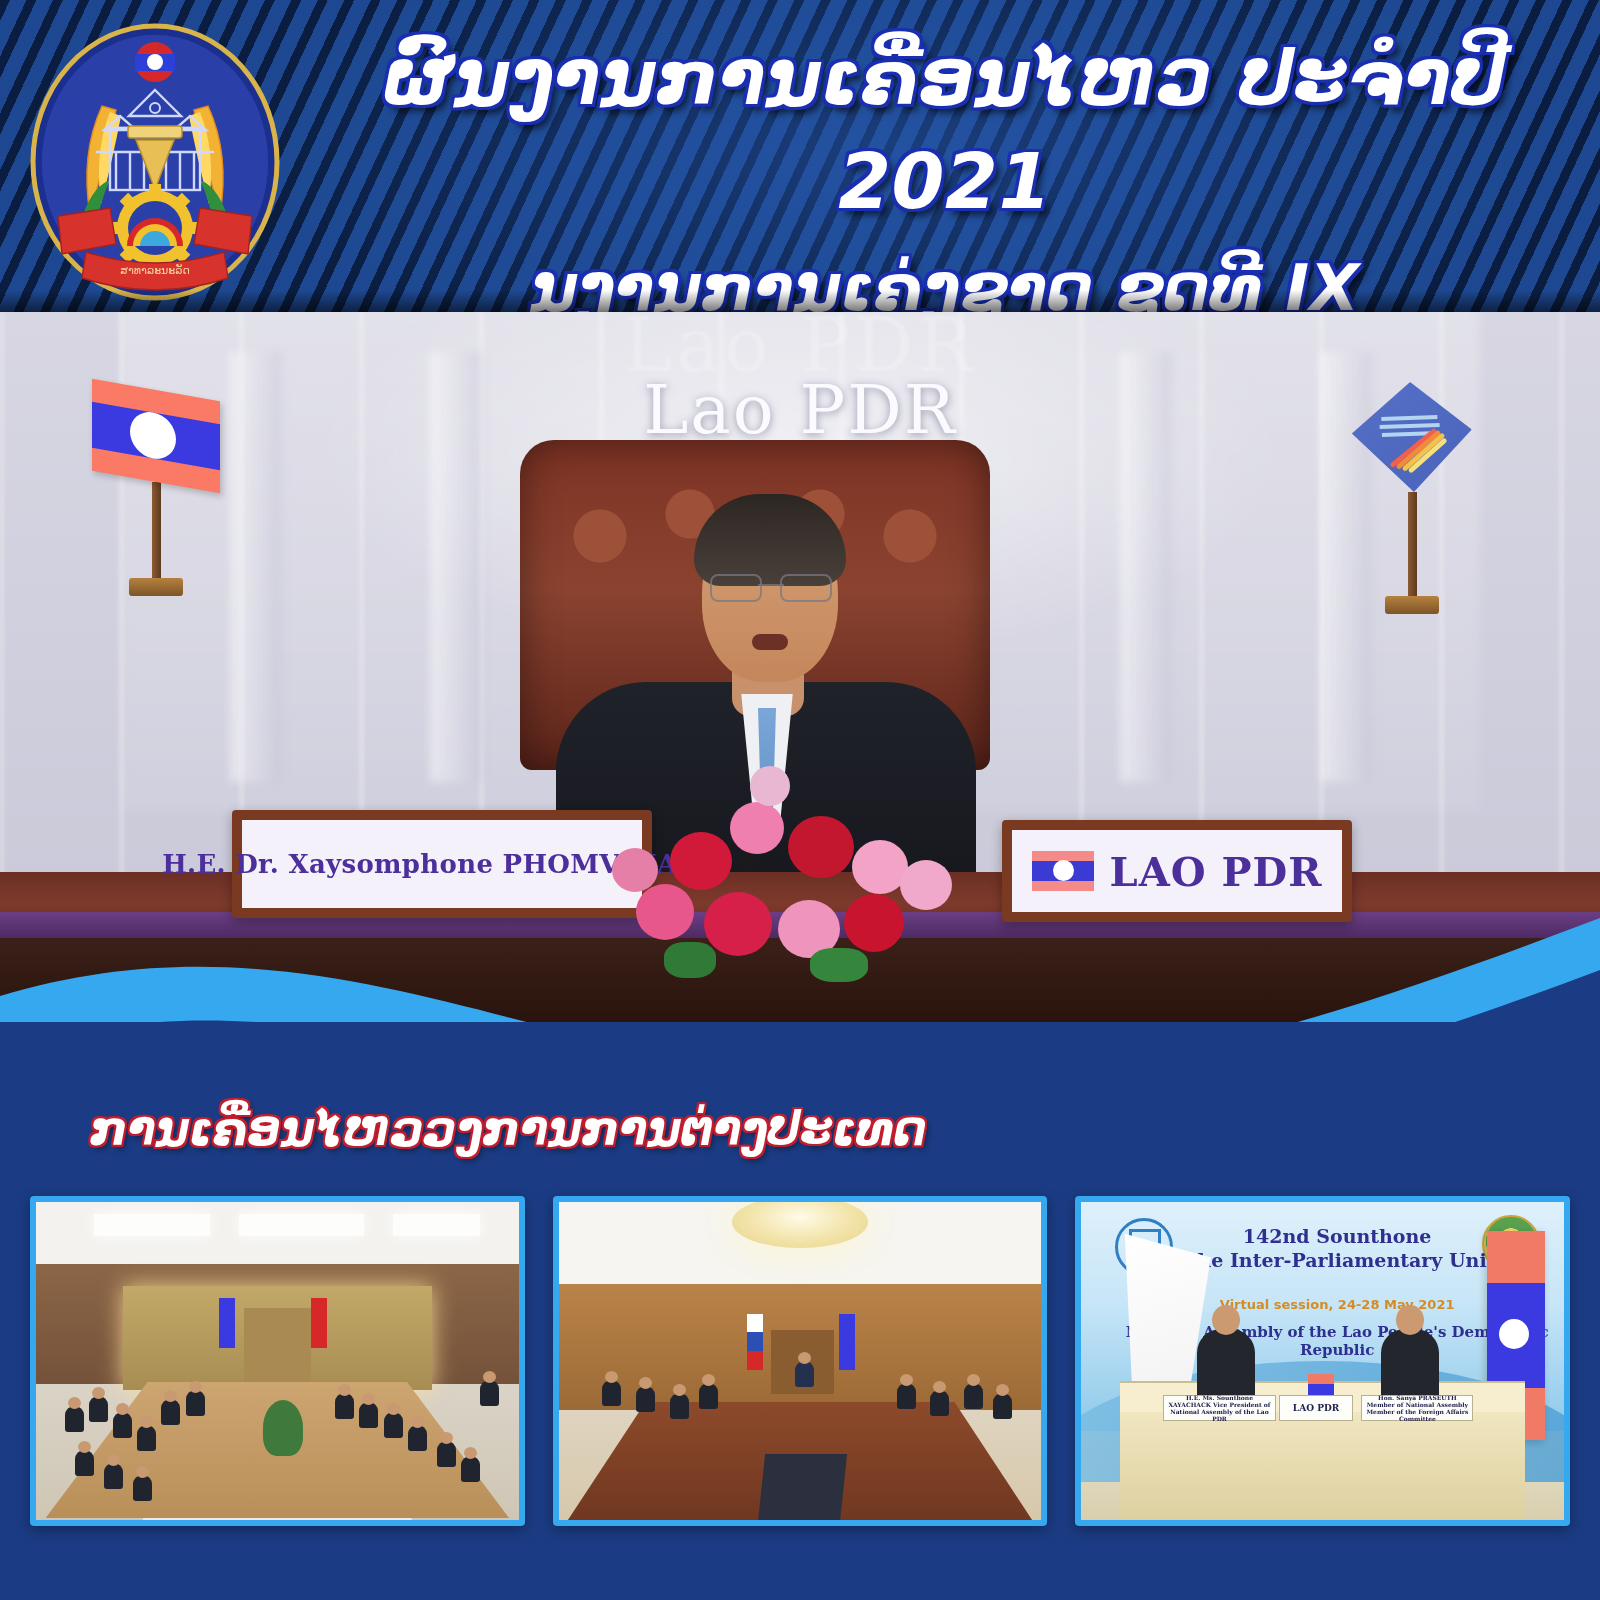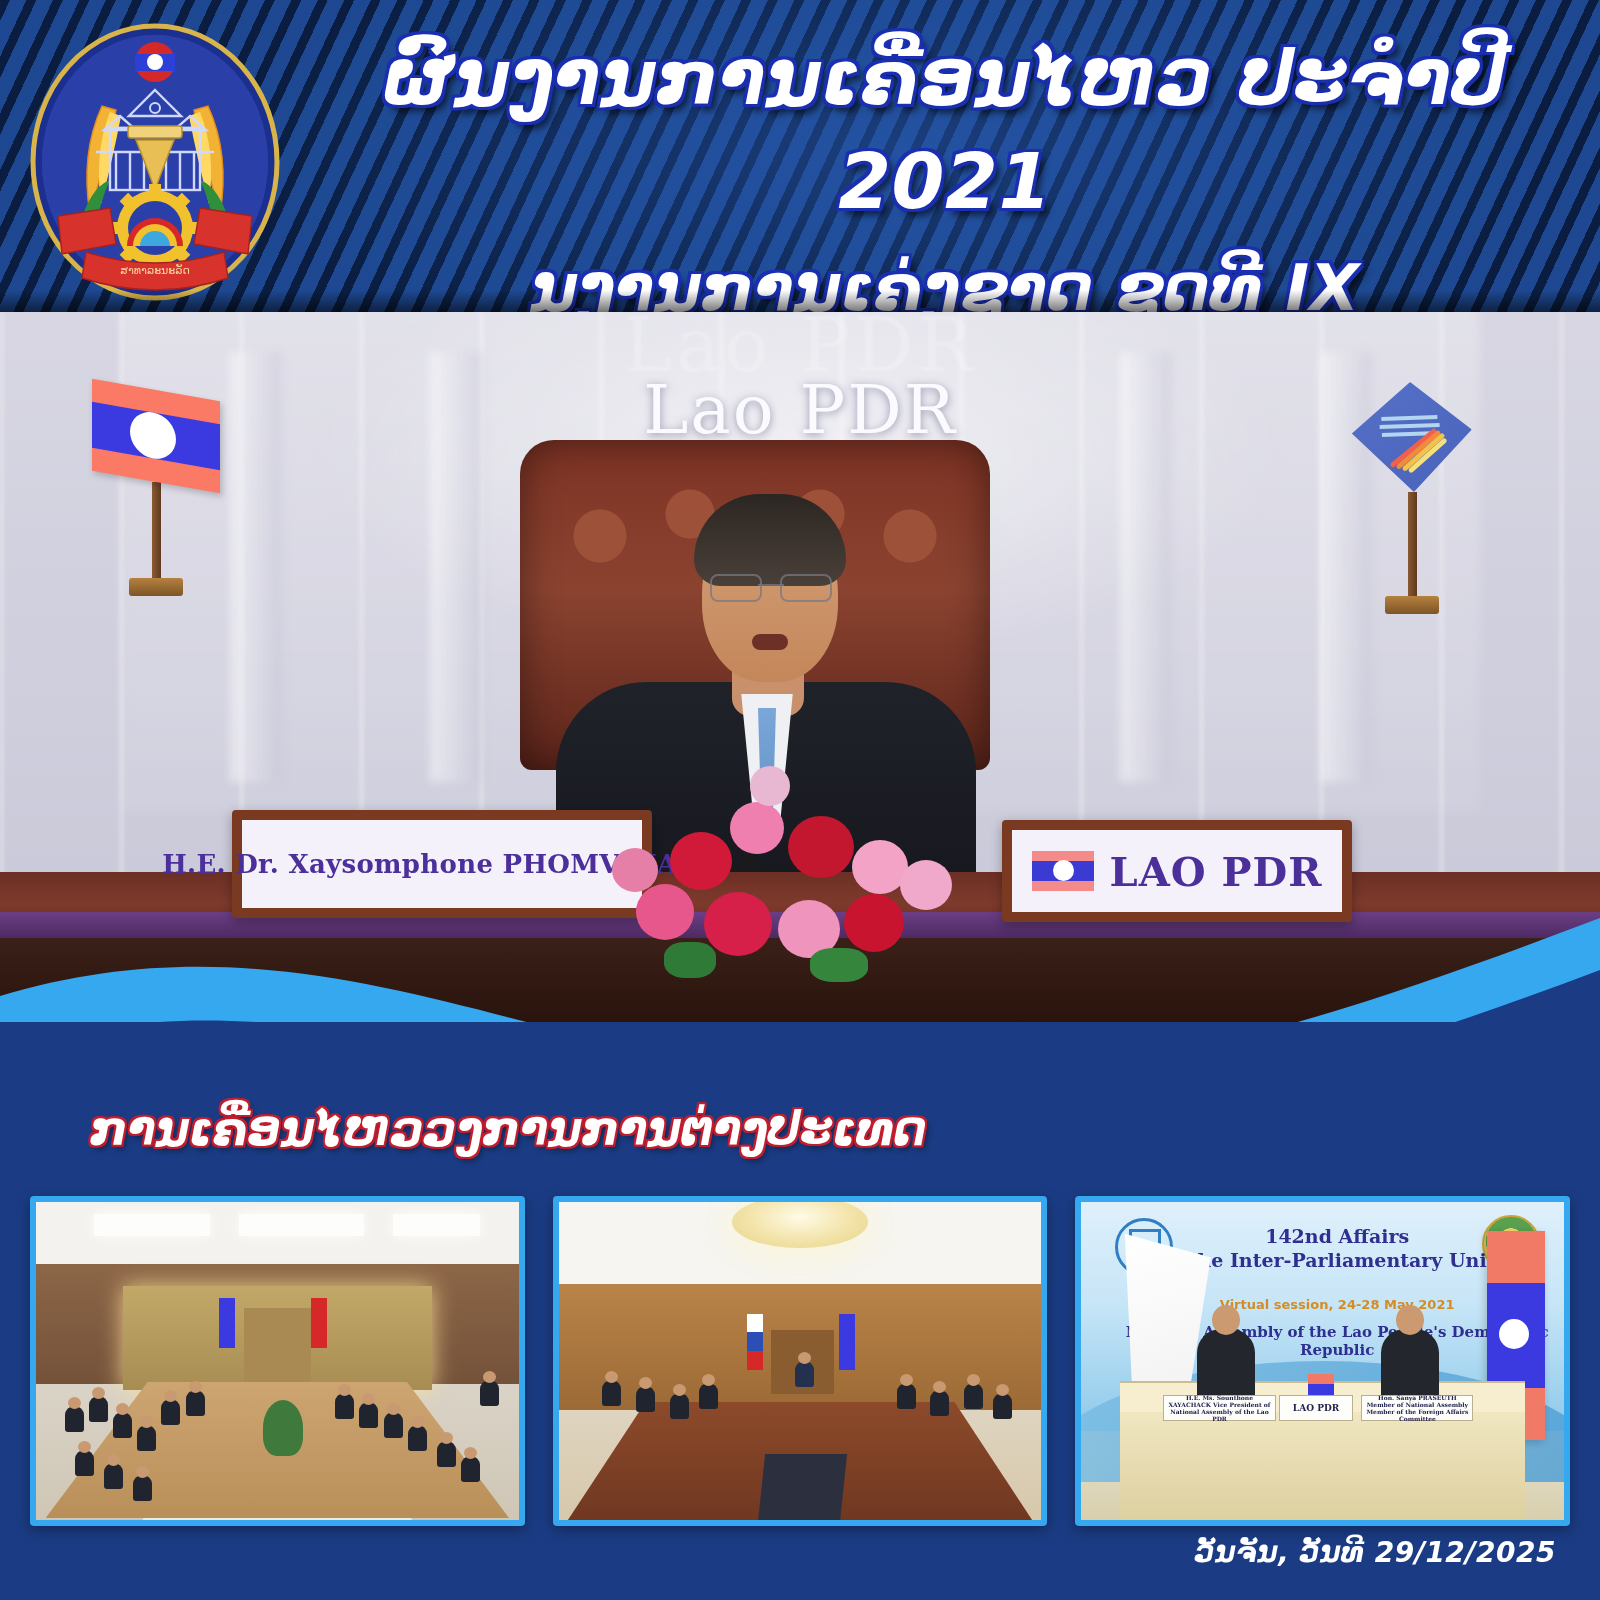--- a/index.html
+++ b/index.html
@@ -464,32 +464,31 @@
         <div class="ppl" style="left:90%;top:60%"></div>
     </div>
 
     <div class="thumb">
       <div class="t3bg"></div>
       <div class="t3banner"></div>
       <div class="t3swoosh"></div>
       <div class="ipulogo"></div>
       <div class="laoseal"></div>
       <div class="t3title">
-        <div>142nd Affairs</div>
+        <div>142nd Sounthone</div>
         <div>of the Inter-Parliamentary Union</div>
       </div>
       <div class="t3sub">Virtual session, 24-28 May 2021</div>
       <div class="t3sub2">National Assembly of the Lao People's Democratic Republic</div>
       <div class="t3flagpole"></div>
       <div class="t3laoflag"></div>
       <div class="t3tabletop"></div>
       <div class="t3tablecloth"></div>
       <div class="t3sitter" style="left:24%"></div>
       <div class="t3sitter" style="left:62%"></div>
       <div class="t3midflag"></div>
       <div class="t3plate" style="left:17%;width:22%;">H.E. Ms. Sounthone XAYACHACK Vice President of National Assembly of the Lao PDR</div>
       <div class="t3plate" style="left:41%;width:14%;font-size:9px;">LAO PDR</div>
       <div class="t3plate" style="left:58%;width:22%;">Hon. Sanya PRASEUTH Member of National Assembly Member of the Foreign Affairs Committee</div>
     </div>
   </div>
 
-  <div class="footer-date">ວັນຈັນ, ວັນທີ 29/12/2025</div>
 </div>
 
 </body></html>

